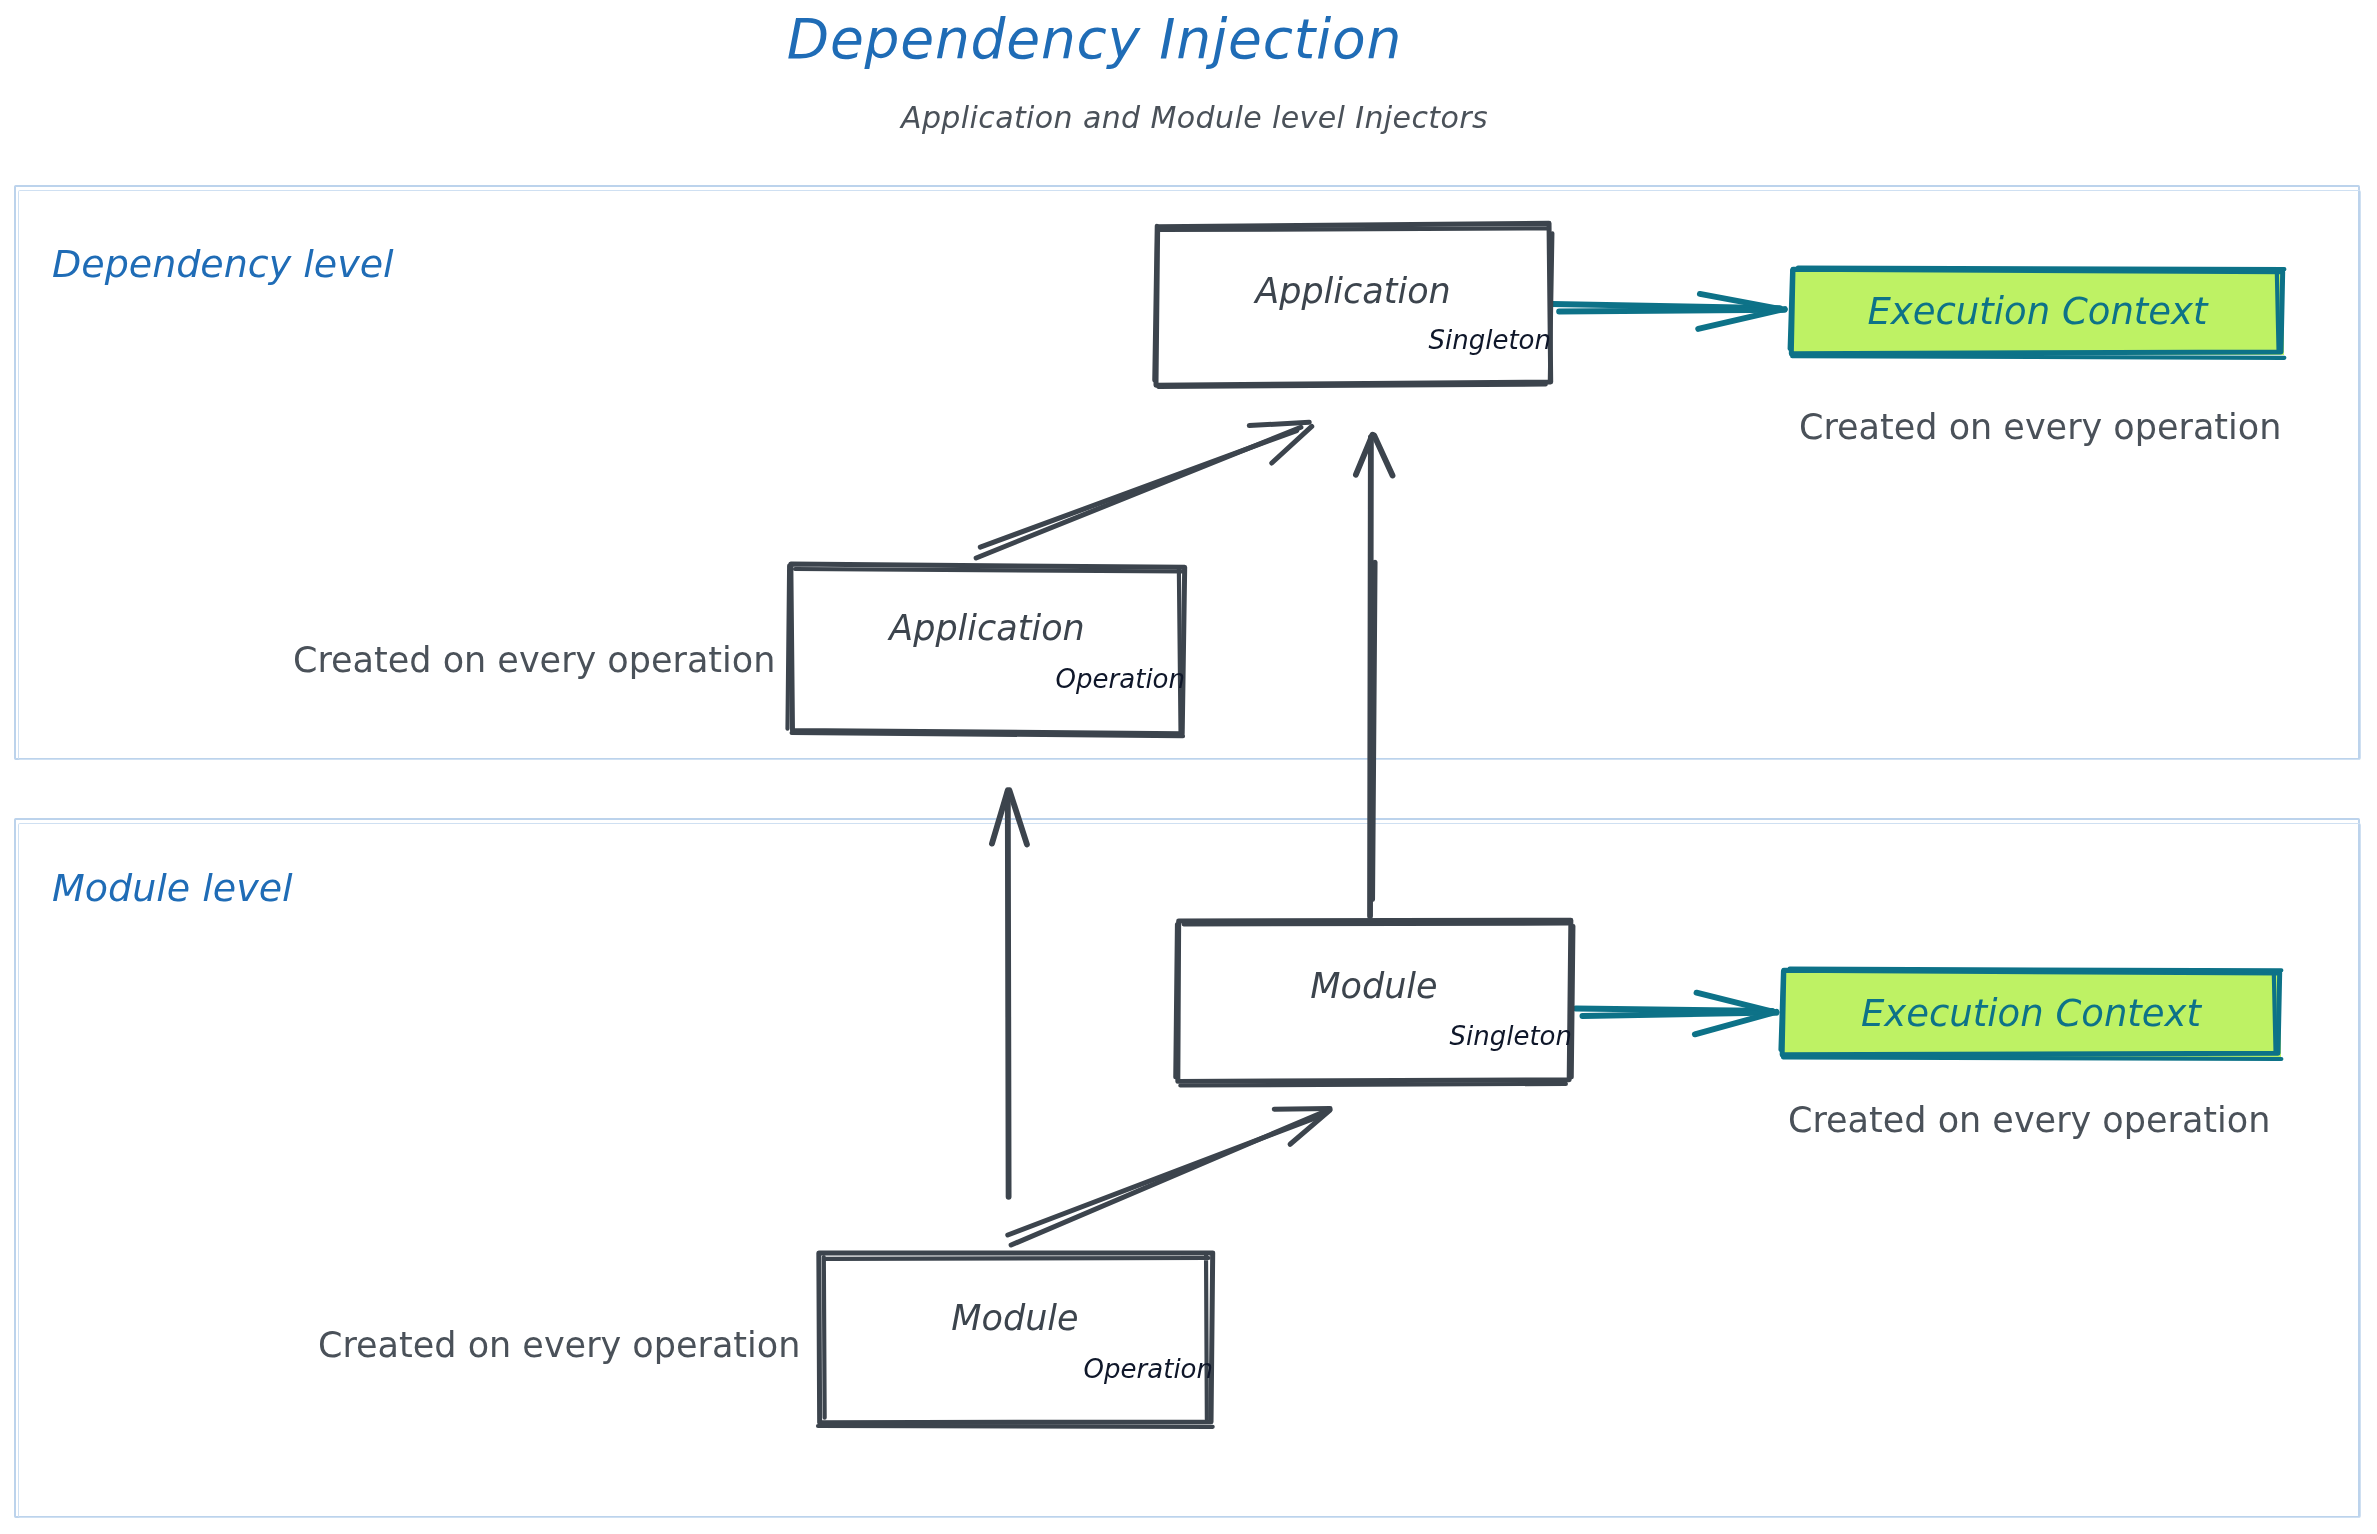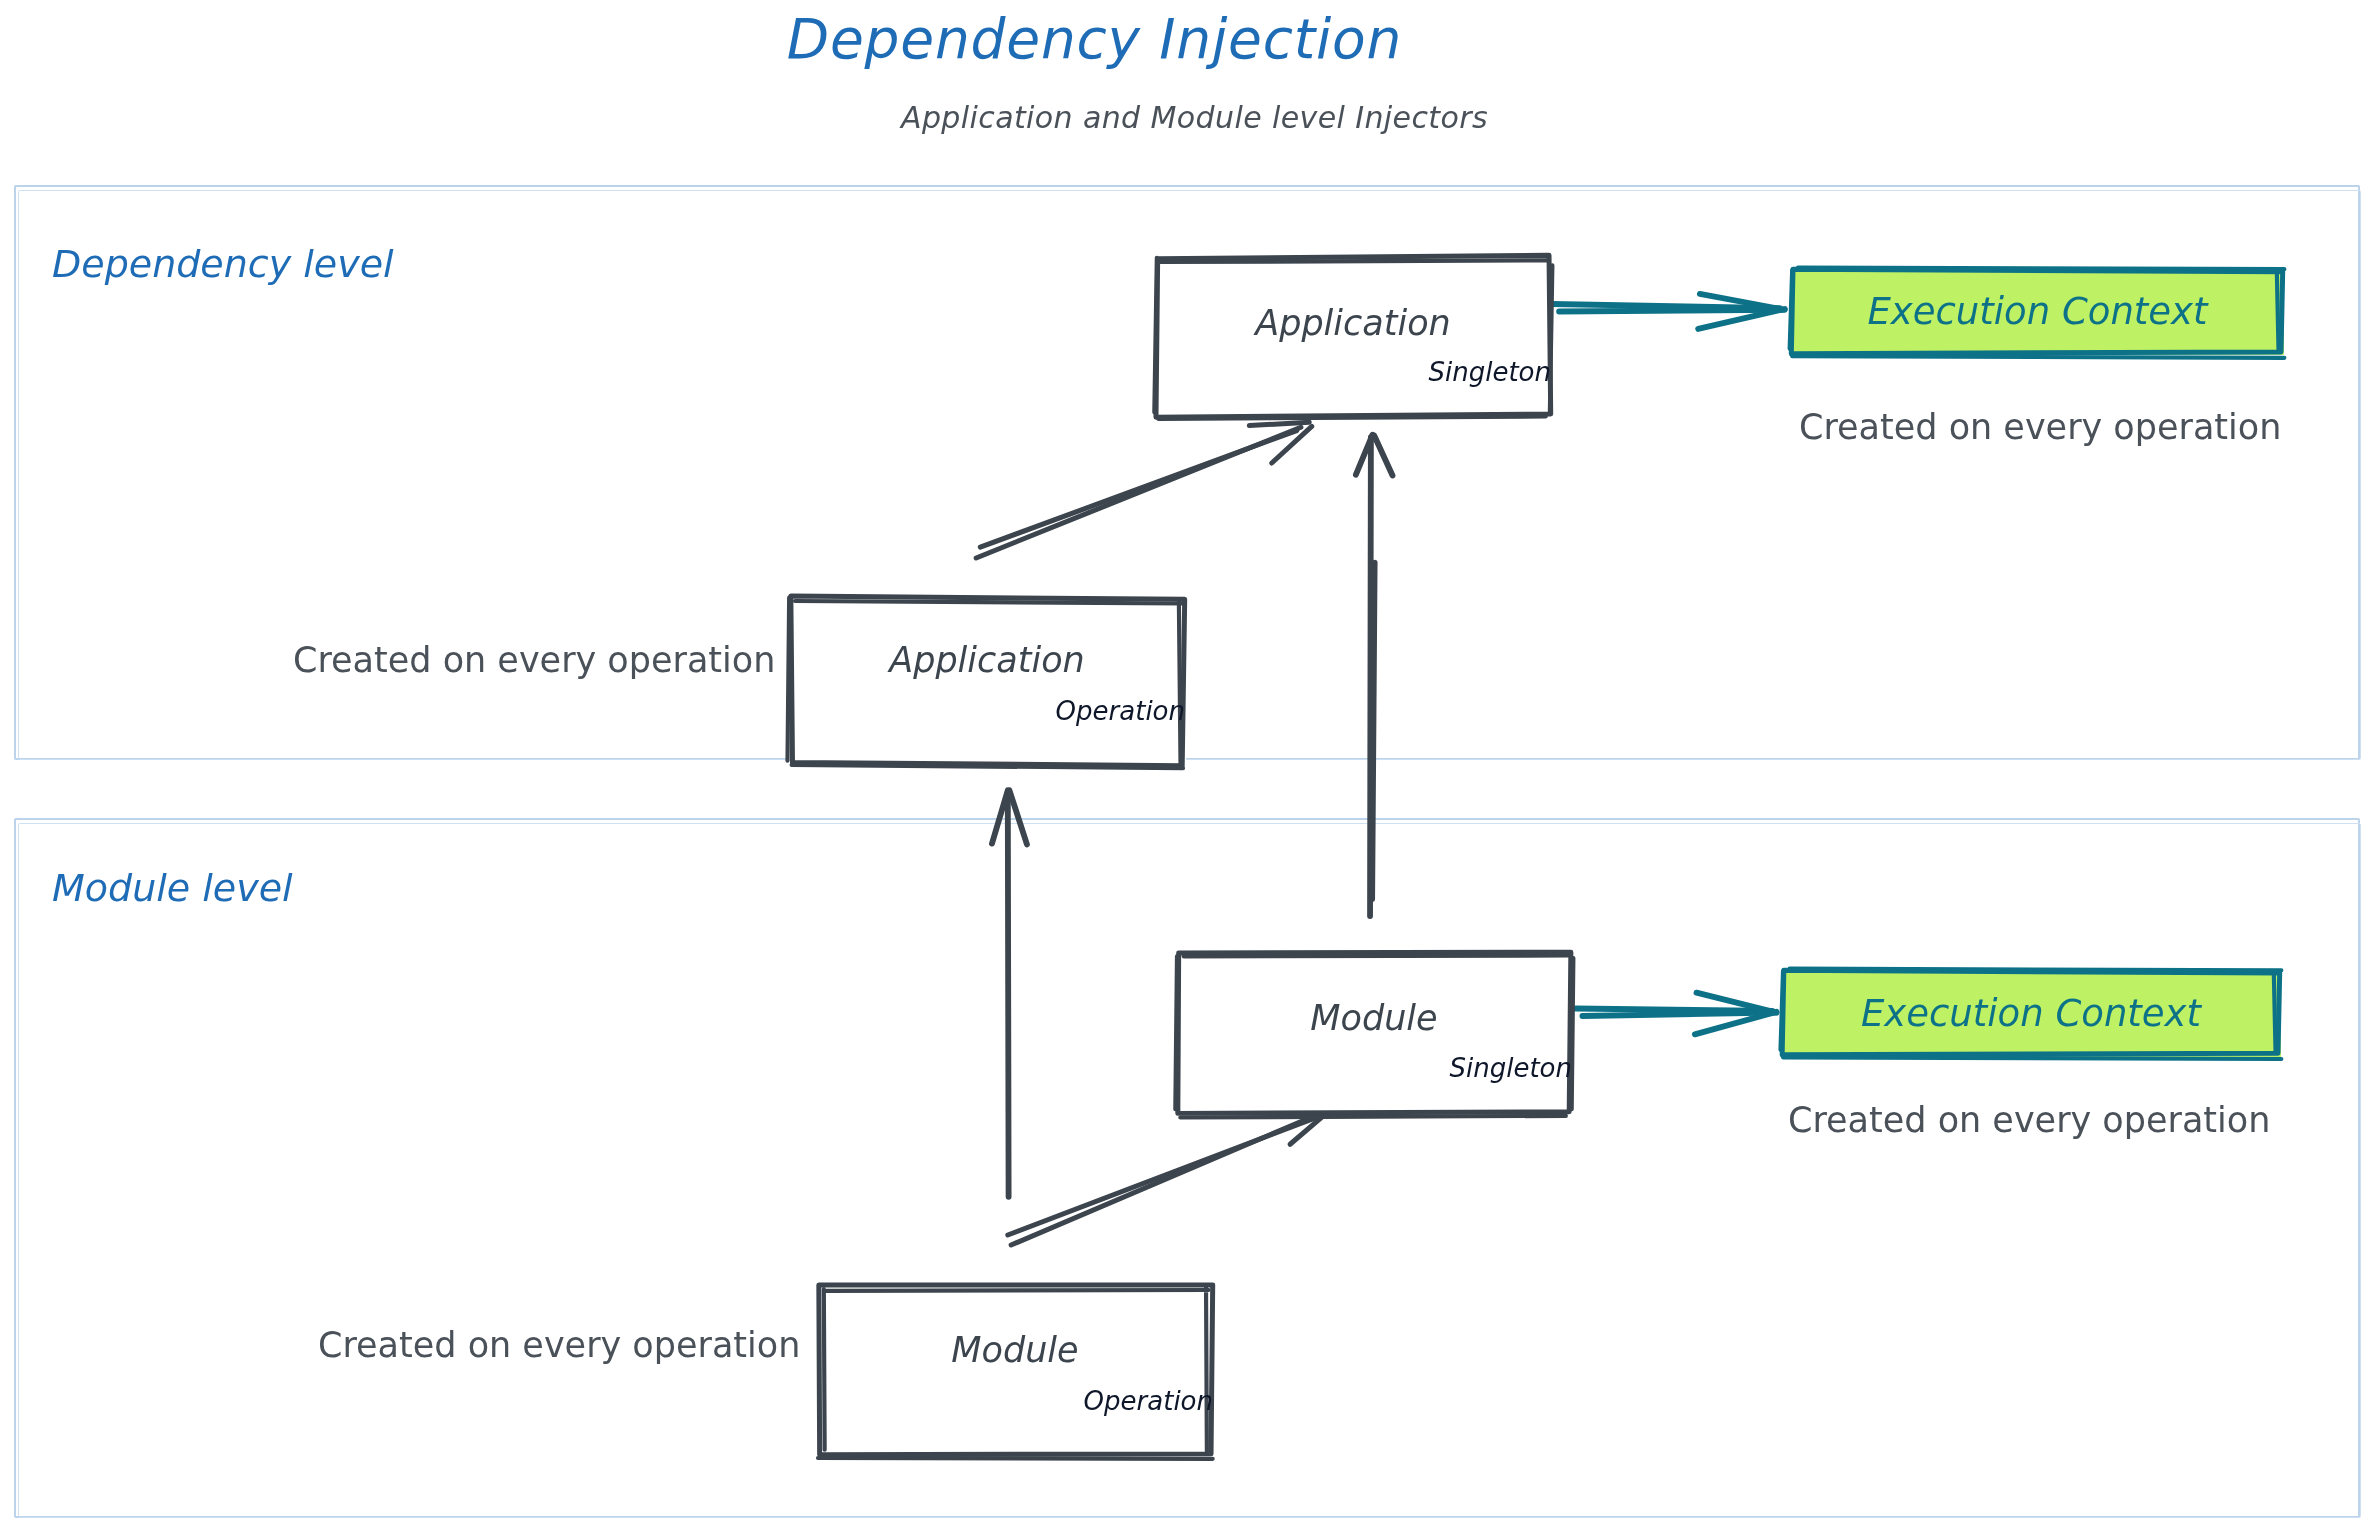--- a/index.html
+++ b/index.html
@@ -68,21 +68,20 @@
     white-space: nowrap;
   }
   #label-app { left: 52px; top: 242px; }
   #label-mod { left: 52px; top: 866px; }
 
   
   .node {
     position: absolute;
     box-sizing: border-box;
     background: #ffffff;
-    margin-top: 32px;
   }
   .node .sk-svg { position:absolute; left:-8.3px; top:-8.3px; width: calc(100% + 16.7px); height: calc(100% + 16.7px); overflow: visible; }
   .node .node-title {
     position: absolute;
     left: 0; right: 0;
     text-align: center;
     font-size: 35px;
     color: #3c444d;
     font-style: italic;
     white-space: nowrap;

